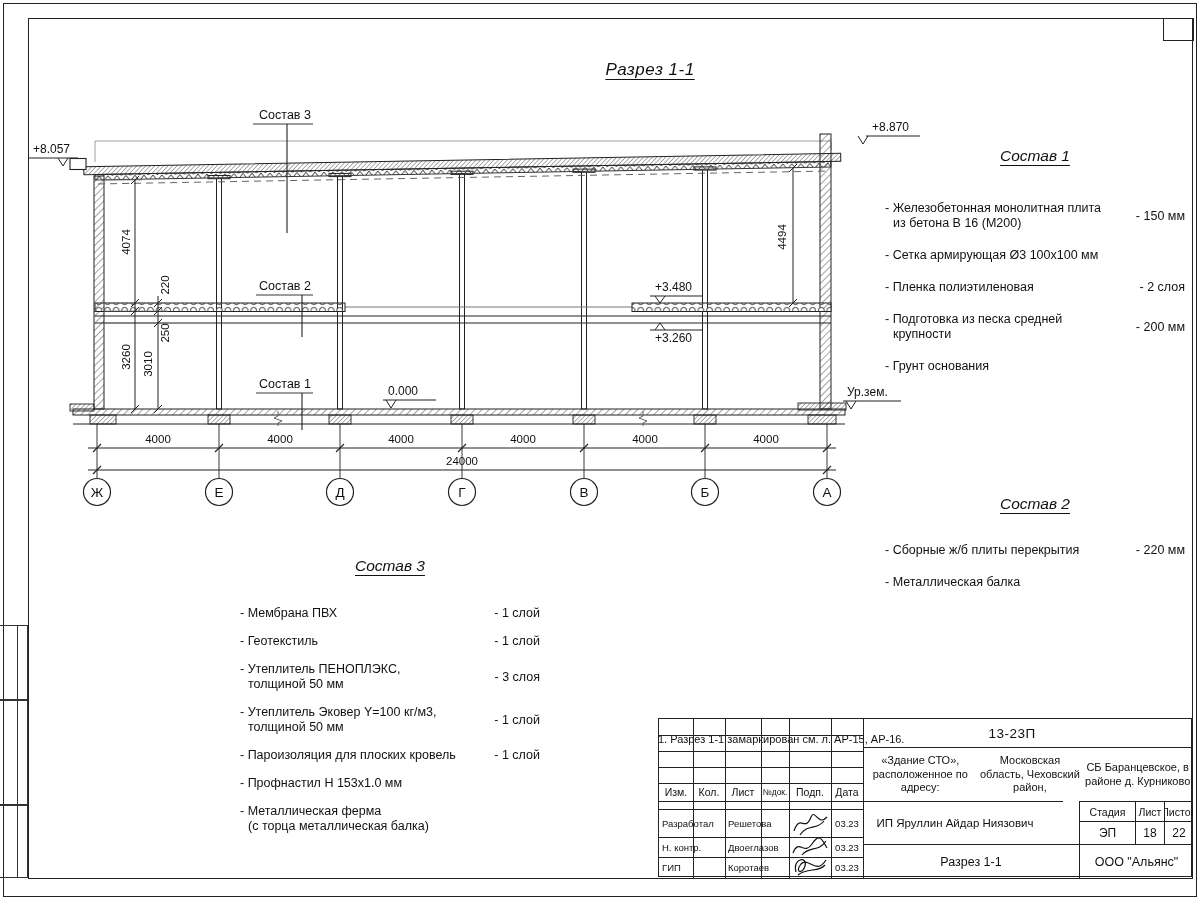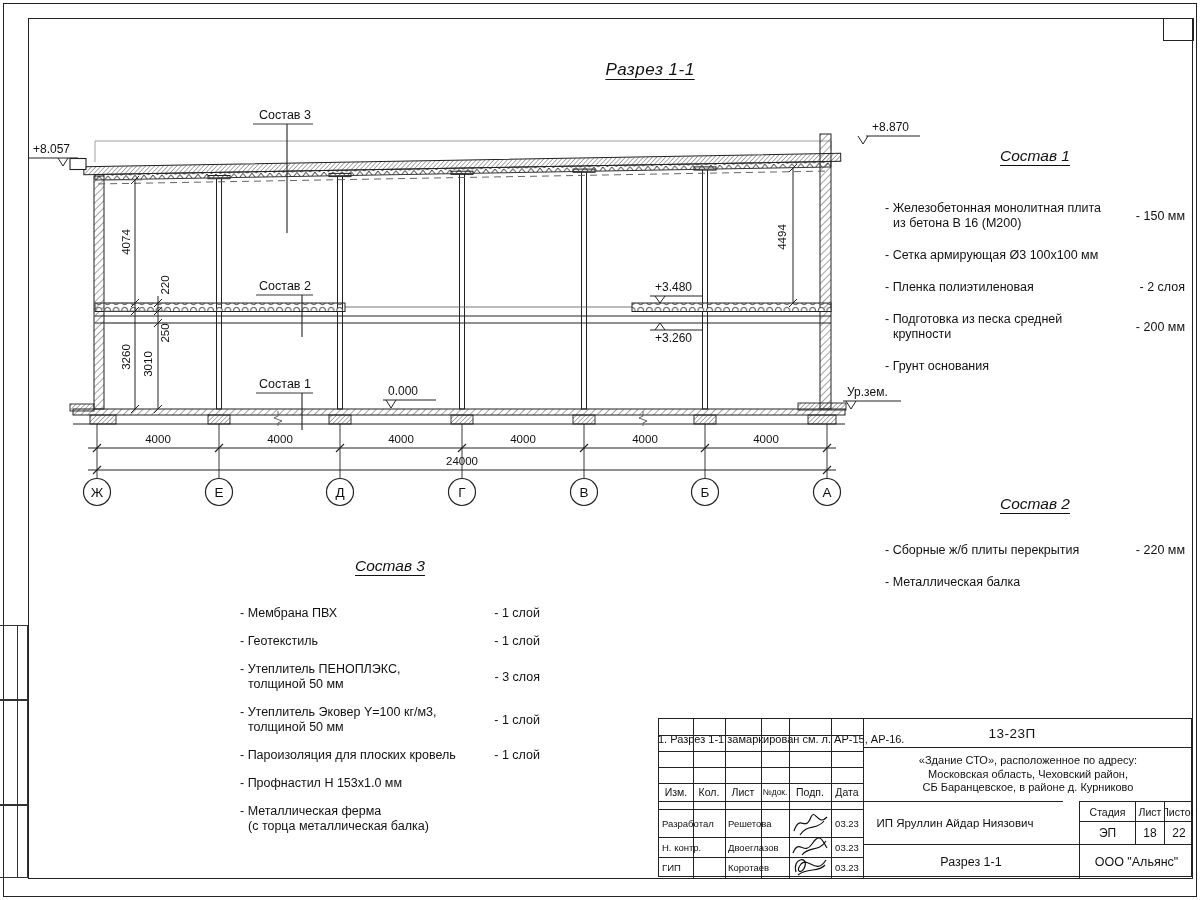--- a/index.html
+++ b/index.html
@@ -433,21 +433,21 @@
     <div class="cell left-al" style="left:0;top:138px;width:66px;height:21px;font-size:9.5px;">ГИП</div>
     <div class="cell left-al" style="left:66px;top:138px;width:64px;height:21px;font-size:9.5px;">Коротаев</div>
     <div class="cell sig" style="left:130px;top:134px;width:42px;height:26px;">
       <svg width="40" height="24" viewBox="0 0 40 24">
           <path d="M6,18 C2,4 18,2 15,12 C13,20 4,19 11,10 C18,2 26,22 36,6 M8,21 C18,13 28,19 35,11" fill="none" stroke="#111" stroke-width="1.2"></path>
         </svg>
     </div>
     <div class="cell" style="left:172px;top:138px;width:32px;height:21px;font-size:9.5px;">03.23</div>
 
     <div class="cell" id="doc-number" style="left:188px;top:0;width:330px;height:28px;">13-23П</div>
-    <div class="cell bt2 proj" style="left:204px;top:28px;width:330px;height:54px;flex-direction:column;justify-content:center;">
+    <div class="cell bt2 proj" style="left:204px;top:28px;width:330px;height:54px;flex-direction:row;justify-content:center;">
       <div>«Здание СТО», расположенное по адресу:</div>
       <div>Московская область, Чеховский район,</div>
       <div>СБ Баранцевское, в районе д. Курниково</div>
     </div>
     <div class="cell bt2" style="left:188px;top:82px;width:216px;height:43px;font-size:11.5px;">ИП Яруллин Айдар Ниязович</div>
     <div class="cell bt2 bl2" style="left:420px;top:82px;width:56px;height:20px;font-size:10.5px;">Стадия</div>
     <div class="cell bt2 bl" style="left:476px;top:82px;width:29px;height:20px;font-size:10.5px;">Лист</div>
     <div class="cell bt2 bl" style="left:505px;top:82px;width:29px;height:20px;font-size:10.5px;">Листов</div>
     <div class="cell bt bl2" style="left:420px;top:102px;width:56px;height:23px;font-size:12px;">ЭП</div>
     <div class="cell bt bl" style="left:476px;top:102px;width:29px;height:23px;font-size:12px;">18</div>

